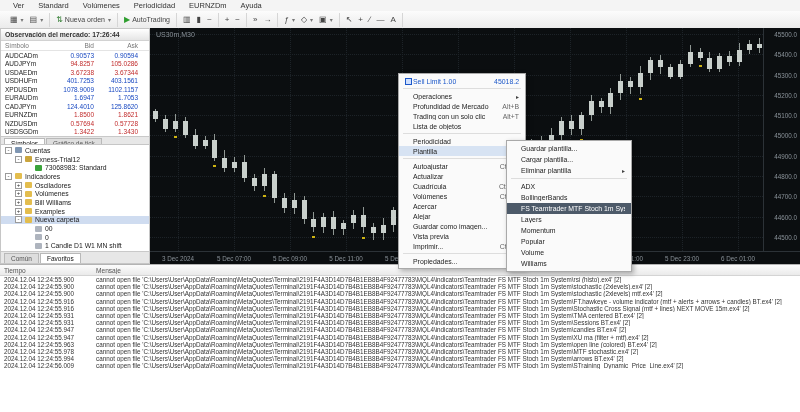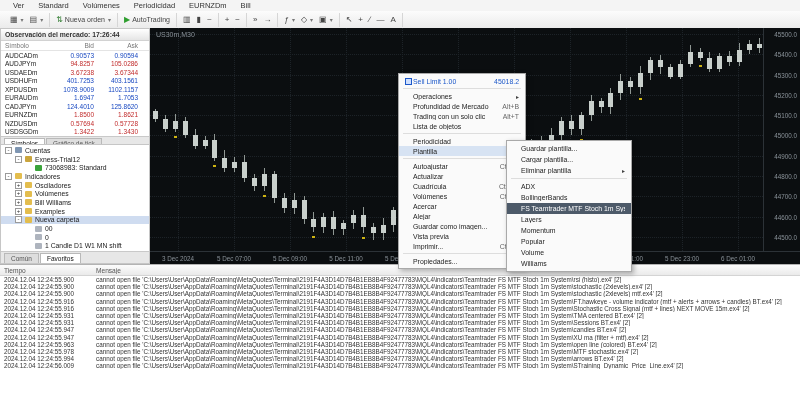--- a/index.html
+++ b/index.html
@@ -88,21 +88,21 @@
 </head>
 <body>
 
 <div id="app">
   <div id="menubar">
       <span class="menu-item">Ver</span>
       <span class="menu-item">Standard</span>
       <span class="menu-item">Volúmenes</span>
       <span class="menu-item">Periodicidad</span>
       <span class="menu-item">EURNZDm</span>
-      <span class="menu-item">Bill</span>
+      <span class="menu-item">Ayuda</span>
     </div>
   <div id="toolbar">
       <div class="tb-group">
         <div class="tb-btn dd">
           <span class="glyph">▦</span>
         </div>
         <div class="tb-btn dd">
           <span class="glyph">▤</span>
         </div>
       </div>

